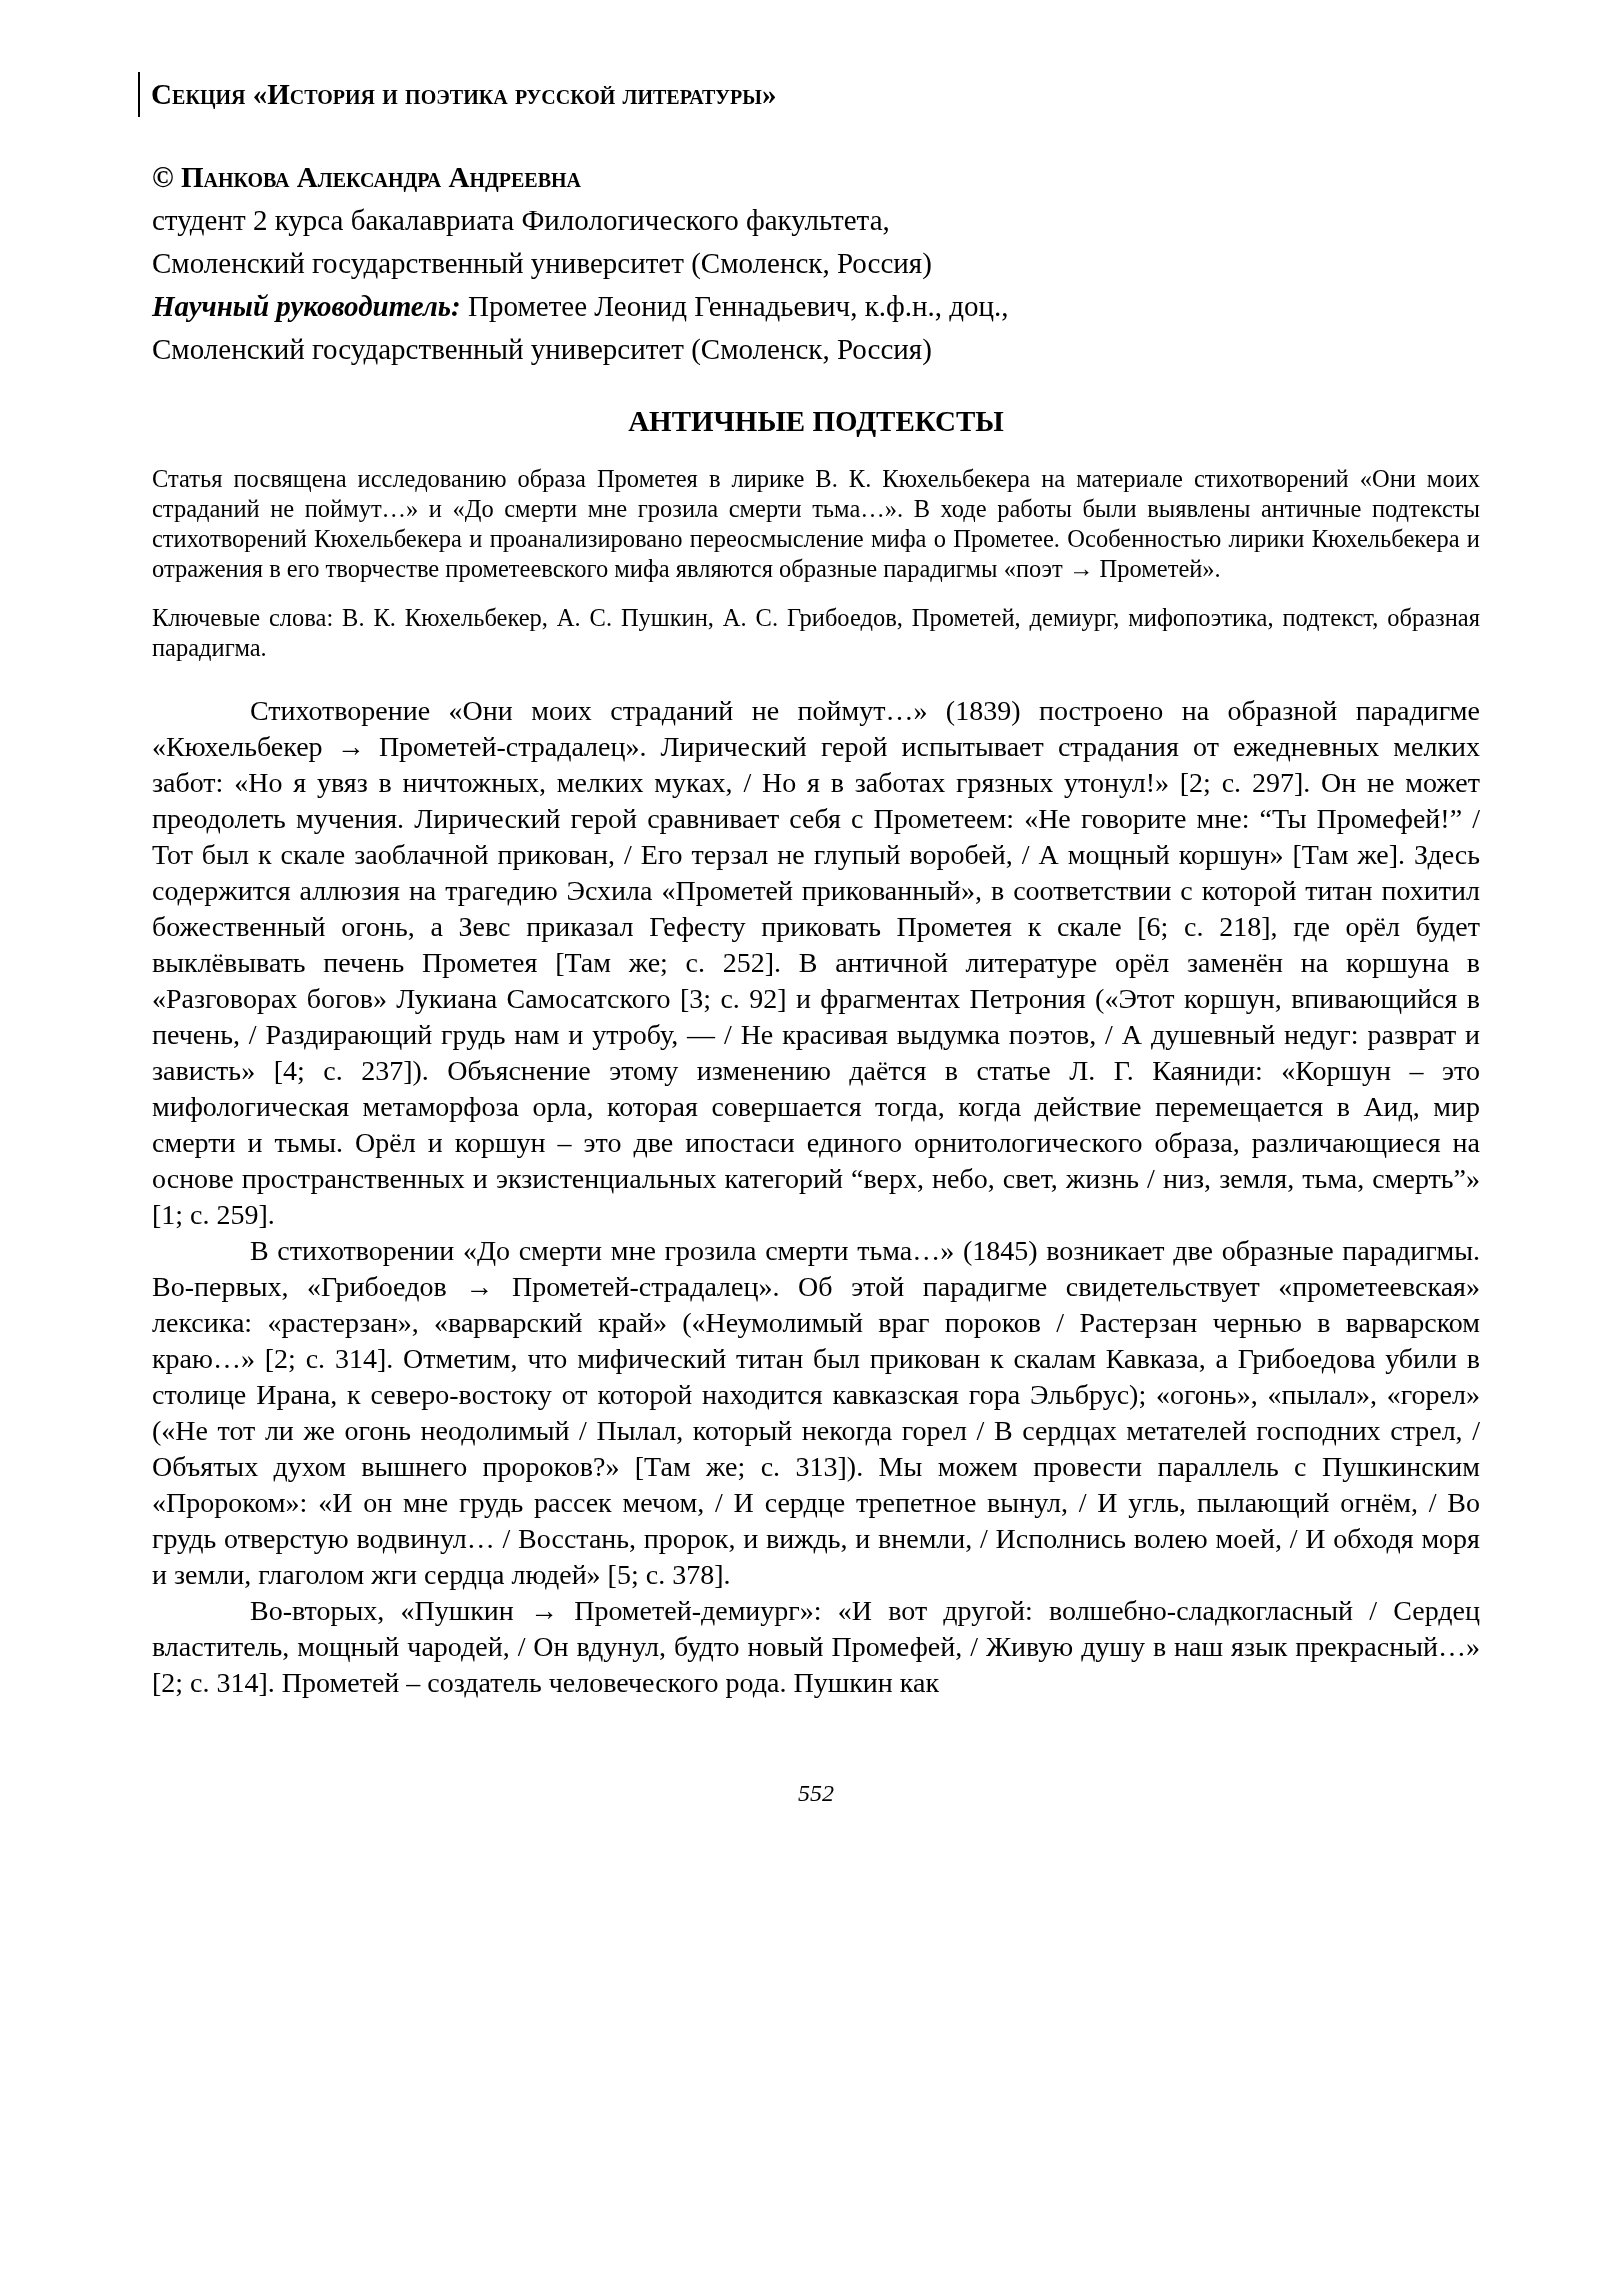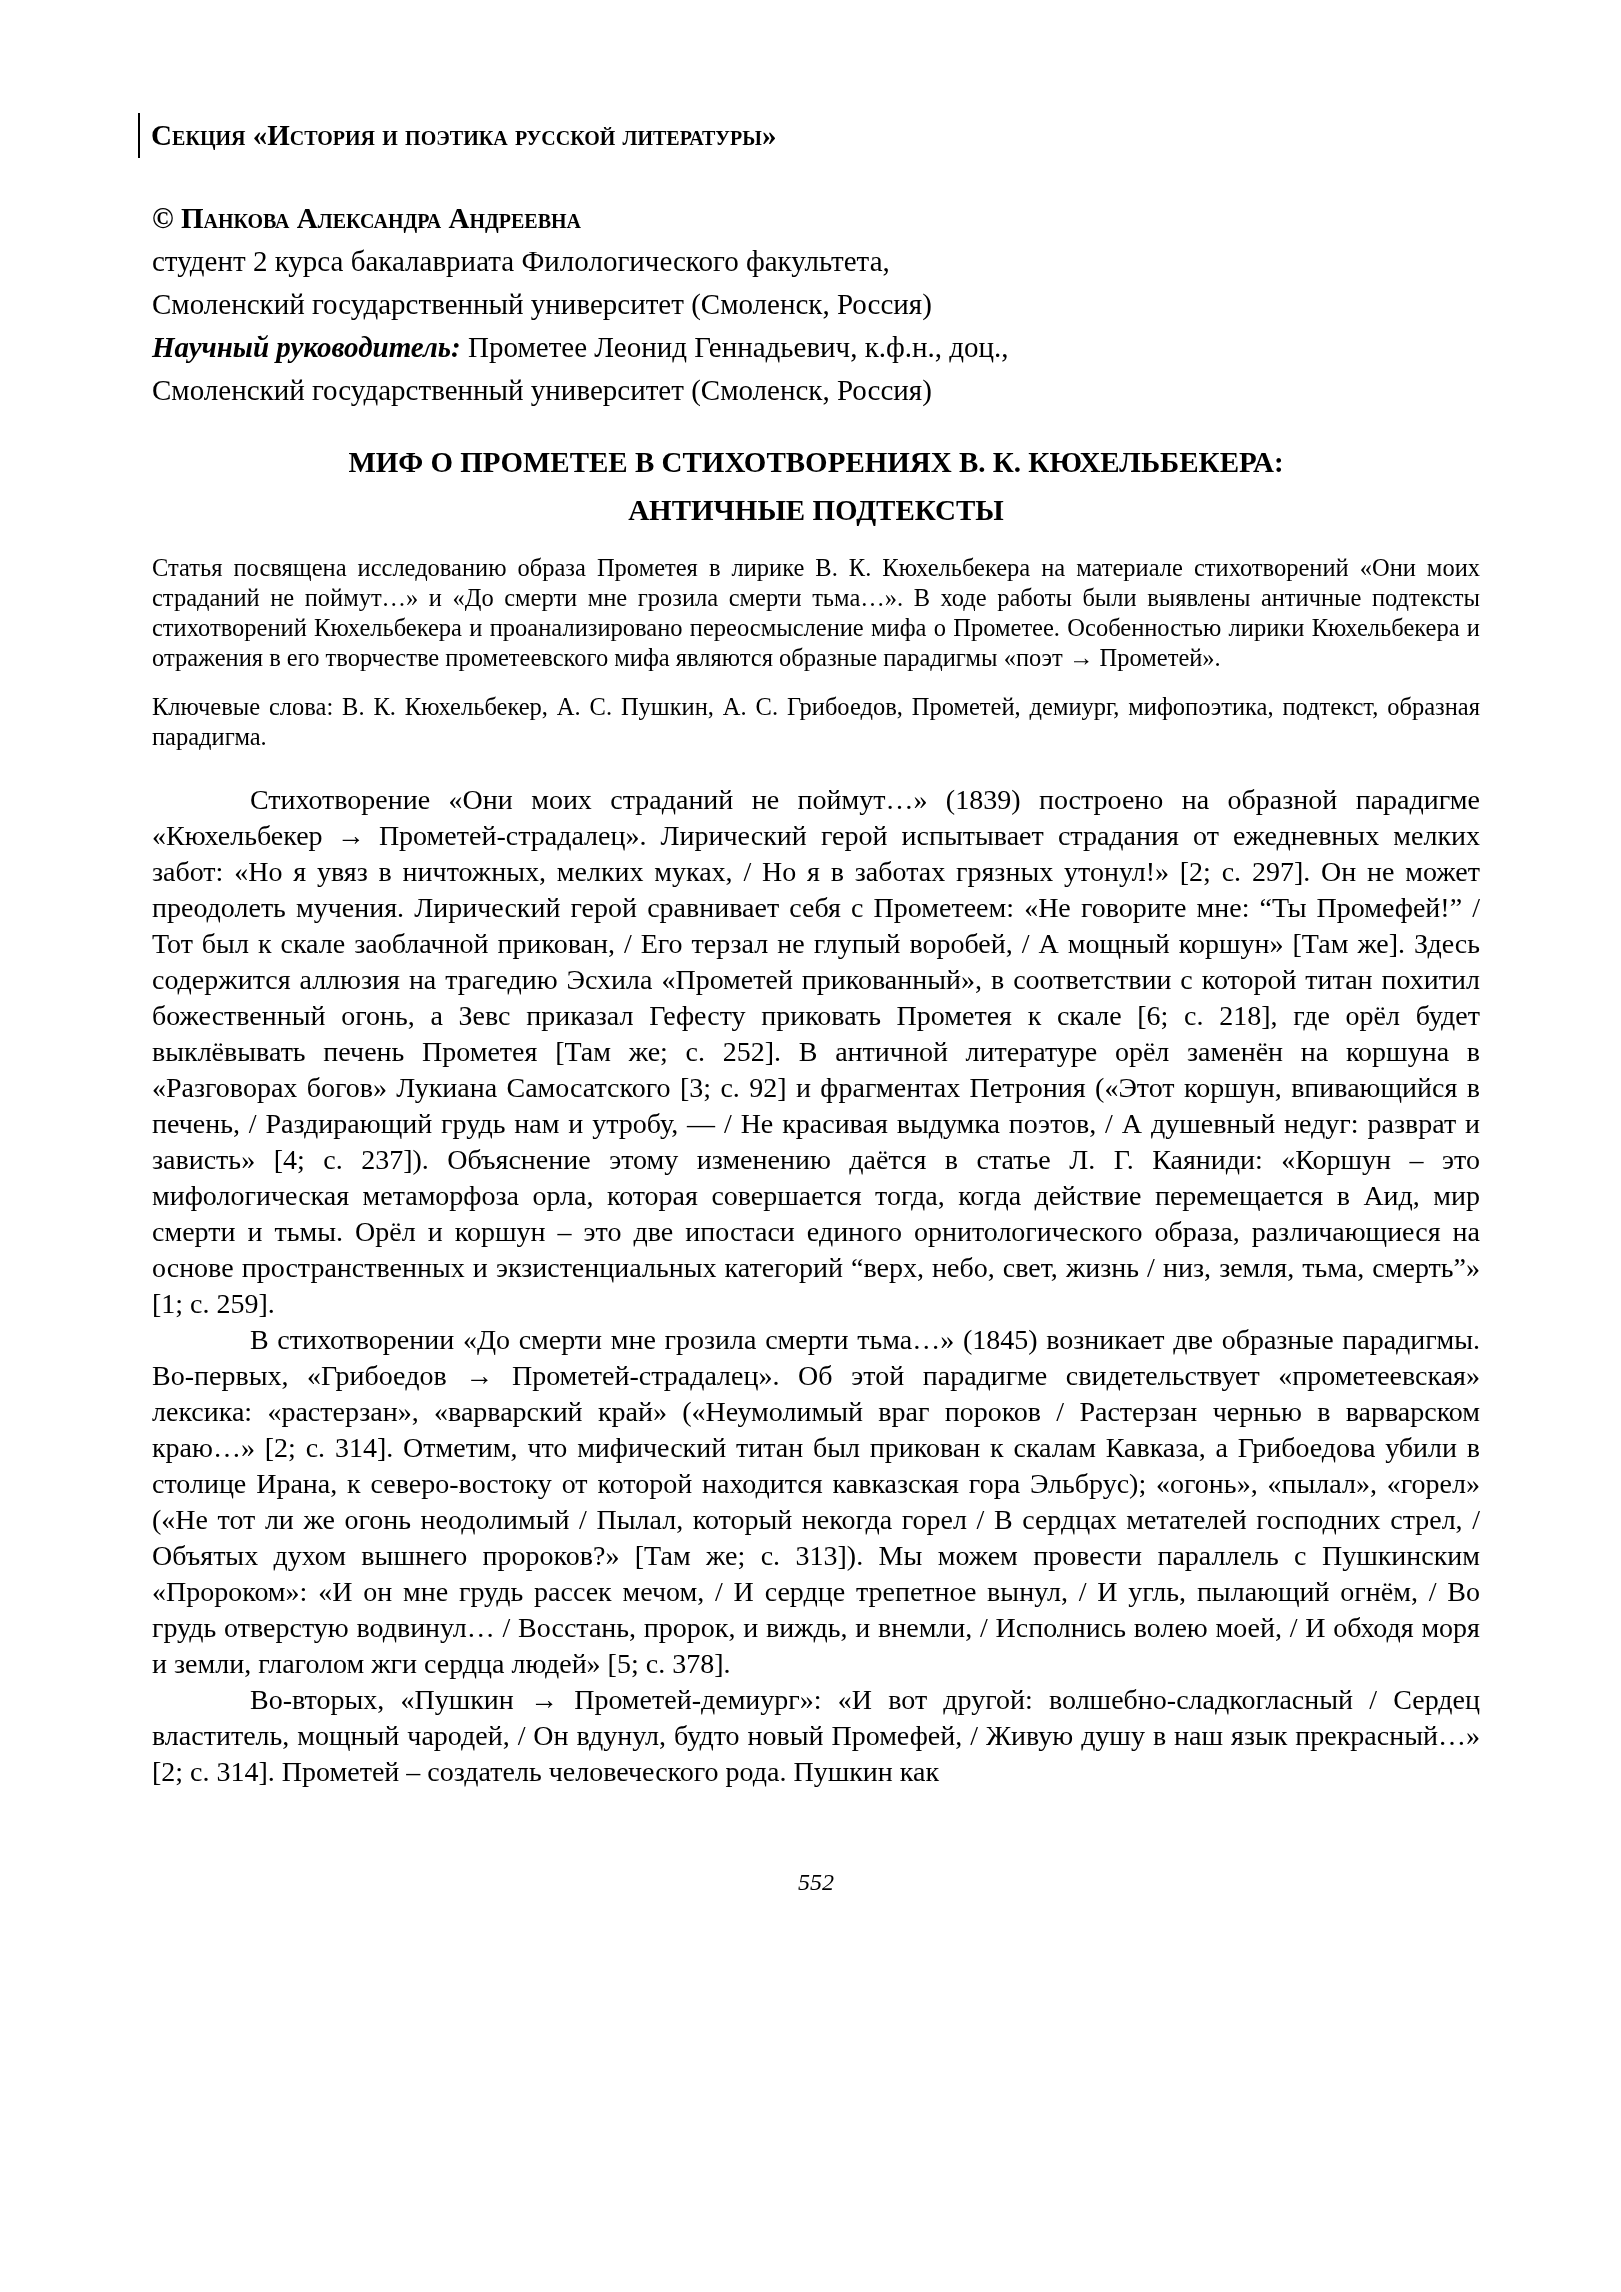--- a/index.html
+++ b/index.html
@@ -9,21 +9,21 @@
   }
   .page {
     position: relative;
     width: 1621px;
     height: 2293px;
     background: #ffffff;
     color: #000000;
     font-family: "Liberation Serif", "DejaVu Serif", serif;
     overflow: hidden;
     box-sizing: border-box;
-    padding: 113px 141px 0 152px;
+    padding: 72px 141px 0 152px;
   }
   .content { width: 1328px; }
 
   .section-header {
     font-size: 29px;
     font-weight: bold;
     font-variant: small-caps;
     line-height: 45px;
     border-left: 2.9px solid #000;
     padding-left: 10.8px;
@@ -104,21 +104,20 @@
       <div class="author-name">© Панкова Александра Андреевна</div>
       <div>студент 2 курса бакалавриата Филологического факультета,</div>
       <div>Смоленский государственный университет (Смоленск, Россия)</div>
       <div>
         <span class="advisor-label">Научный руководитель:</span><span> Прометее Леонид Геннадьевич, к.ф.н., доц.,</span>
       </div>
       <div>Смоленский государственный университет (Смоленск, Россия)</div>
     </div>
 
     <div class="article-title">
-      <div>МИФ О ПРОМЕТЕЕ В СТИХОТВОРЕНИЯХ В. К. КЮХЕЛЬБЕКЕРА:</div>
       <div>АНТИЧНЫЕ ПОДТЕКСТЫ</div>
     </div>
 
     <div class="abstract">Статья посвящена исследованию образа Прометея в лирике В. К. Кюхельбекера на материале стихотворений «Они моих страданий не поймут…» и «До смерти мне грозила смерти тьма…». В ходе работы были выявлены античные подтексты стихотворений Кюхельбекера и проанализировано переосмысление мифа о Прометее. Особенностью лирики Кюхельбекера и отражения в его творчестве прометеевского мифа являются образные парадигмы «поэт → Прометей».</div>
 
     <div class="keywords">
       <span class="keywords-label">Ключевые слова:</span><span> В. К. Кюхельбекер, А. С. Пушкин, А. С. Грибоедов, Прометей, демиург, мифопоэтика, подтекст, образная парадигма.</span>
     </div>
 
     <div class="body-text">

